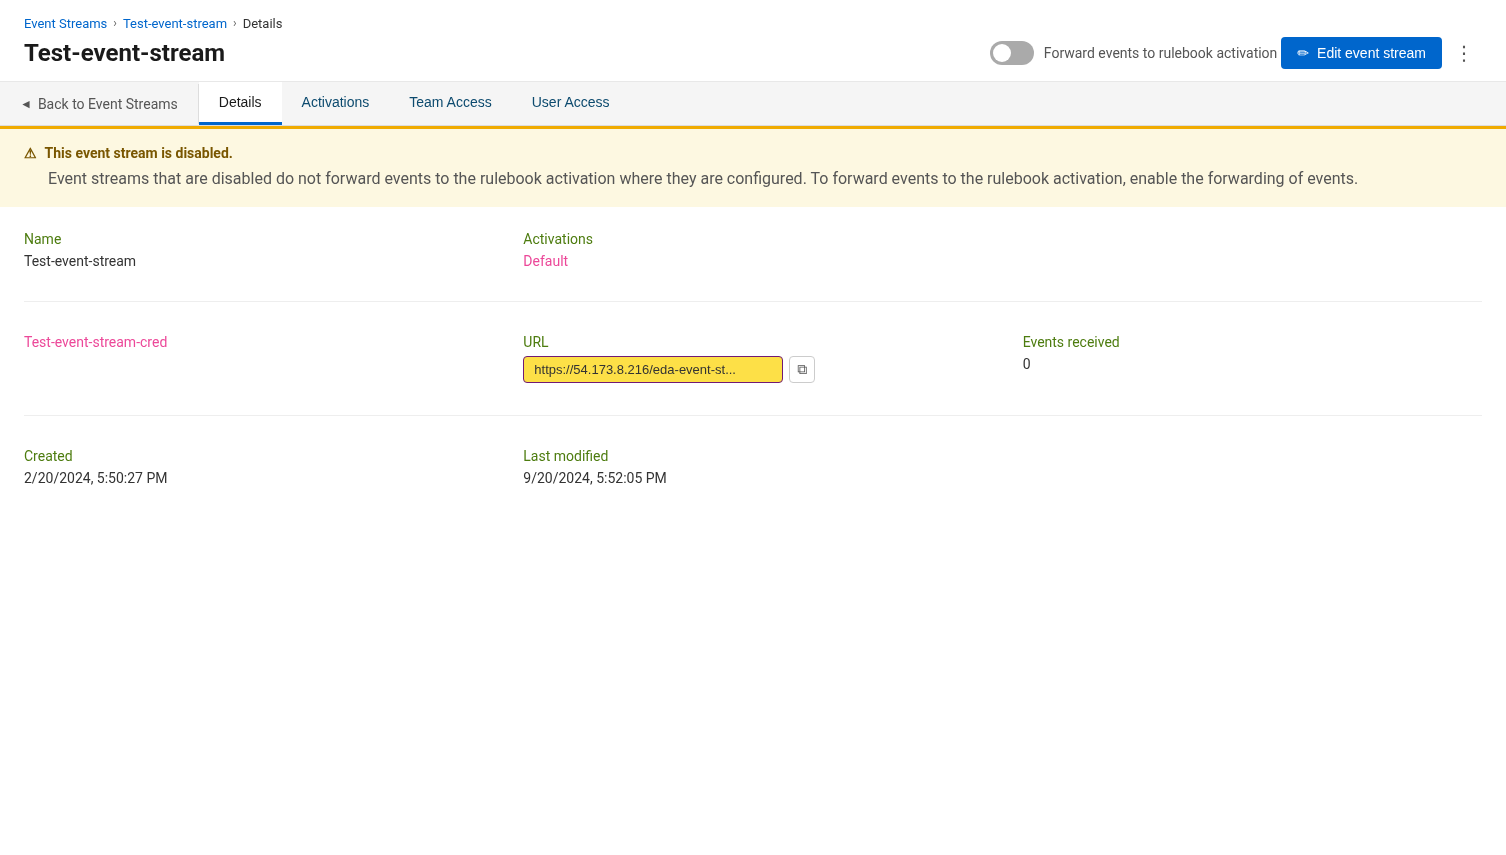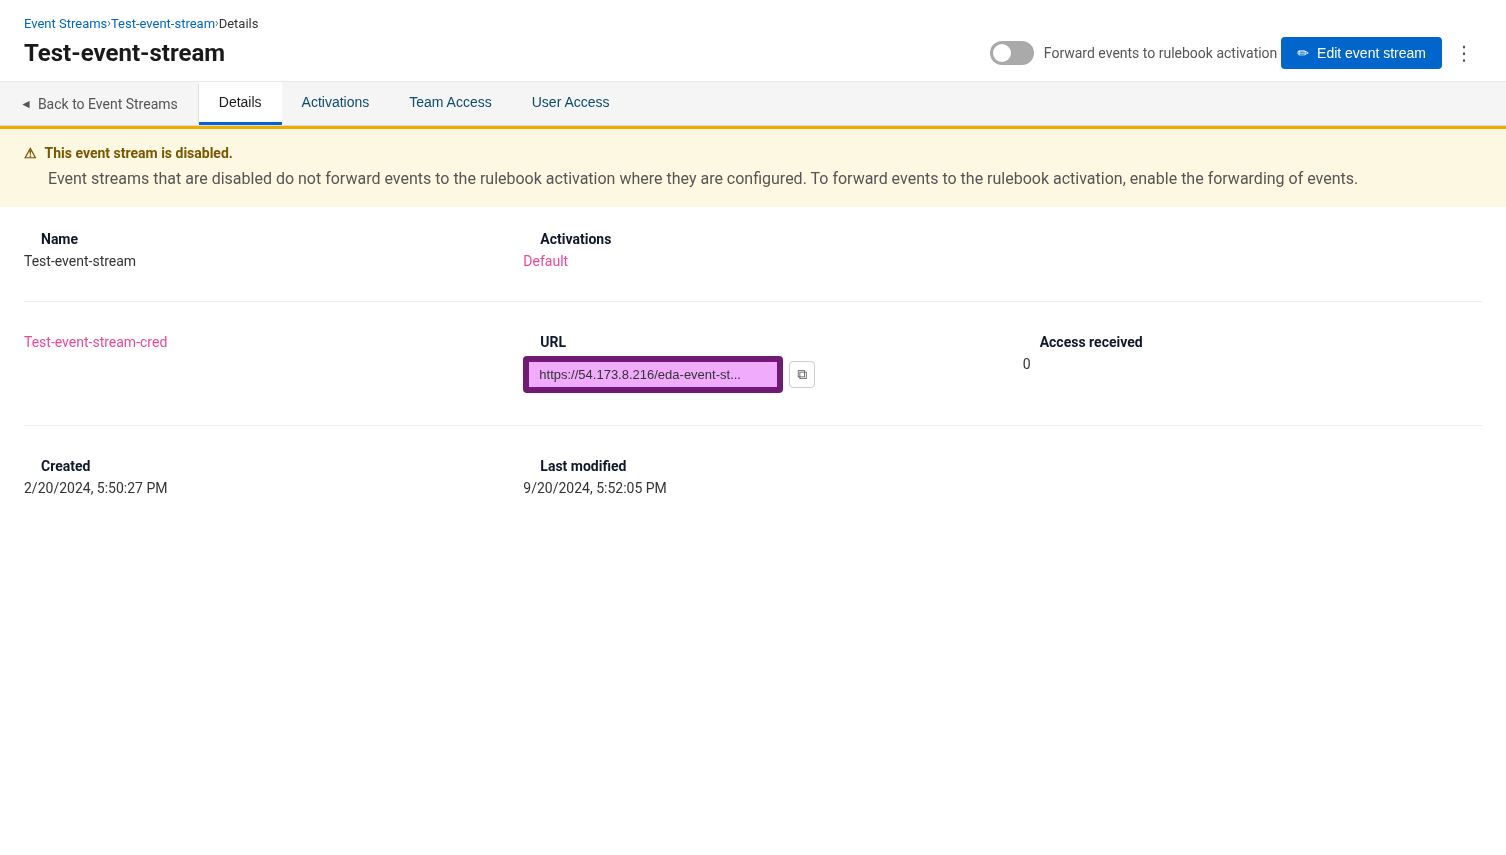--- a/index.html
+++ b/index.html
@@ -1,20 +1,20 @@
 <!DOCTYPE html>
 <html><head>
   <meta charset="utf-8">
   <style>
     * { box-sizing: border-box; margin: 0; padding: 0; }
     body { font-family: -apple-system, BlinkMacSystemFont, 'Segoe UI', Roboto, sans-serif; background: #fff; color: #1a1a1a; font-size: 14px; }
 
     
     .header { padding: 16px 24px 12px; border-bottom: 1px solid #e8e8e8; }
-    .breadcrumb { display: flex; align-items: flex-start; margin-bottom: 6px; font-size: 13px; }
+    .breadcrumb { display: flex; align-items: flex-start; gap: 6px; margin-bottom: 6px; font-size: 13px; }
     .breadcrumb-link { color: #0066cc; cursor: pointer; text-decoration: none; }
     .breadcrumb-sep { color: #666; font-size: 12px; }
     .breadcrumb-current { color: #333; }
     .header-row { display: flex; align-items: center; justify-content: space-between; }
     .page-title { font-size: 24px; font-weight: 700; color: #1a1a1a; }
     .header-actions { display: flex; align-items: center; gap: 4px; }
     .toggle-label { display: flex; align-items: center; gap: 10px; color: #555; font-size: 14px; }
     .toggle-switch { position: relative; width: 44px; height: 24px; }
     .toggle-switch input { opacity: 0; width: 0; height: 0; }
     .toggle-slider { position: absolute; cursor: pointer; top: 0; left: 0; right: 0; bottom: 0; background: #aaa; border-radius: 24px; transition: .3s; }
@@ -31,25 +31,25 @@
 
     
     .warning-banner { background: #fdf8e1; border-top: 3px solid #f0ab00; padding: 16px 24px; margin: 0; }
     .warning-title { display: flex; align-items: center; gap: 8px; font-weight: 700; color: #795600; margin-bottom: 6px; font-size: 14px; }
     .warning-text { color: #555; font-size: 16px; line-height: 1.5; padding-left: 24px; }
 
     
     .content { padding: 24px 24px; }
     .details-grid { display: grid; grid-template-columns: repeat(3, 1fr); gap: 28px 40px; }
     .detail-group { display: flex; flex-direction: column; gap: 6px; }
-    .detail-label { font-weight: 700; font-size: 14px; color: #0f172a; margin-left: 17px; }
+    .detail-label { font-weight: 400; font-size: 14px; color: #4d7c0f; }
     .detail-value { font-size: 14px; color: #333; }
     .detail-value.link { color: #ec4899; cursor: pointer; text-decoration: none; }
     .url-field { display: flex; align-items: center; gap: 6px; }
-    .url-input { border: 6px solid #701a75; border-radius: 4px; padding: 5px 10px; font-size: 13px; color: #333; background: #f0abfc; width: 260px; overflow: hidden; text-overflow: ellipsis; white-space: nowrap; }
+    .url-input { border: 1px solid #701a75; border-radius: 4px; padding: 5px 10px; font-size: 13px; color: #333; background: #fde047; width: 260px; overflow: hidden; text-overflow: ellipsis; white-space: nowrap; }
     .copy-btn { background: none; border: 1px solid #ccc; border-radius: 4px; padding: 4px 7px; cursor: pointer; color: #555; font-size: 14px; }
     .divider { grid-column: 1 / -1; border: none; border-top: 1px solid #eee; margin: 4px 0; }
   </style>
 </head>
 <body>
 
 <div class="header">
   <div class="breadcrumb">
     <a class="breadcrumb-link">Event Streams</a>
     <span class="breadcrumb-sep">›</span>
@@ -117,21 +117,21 @@
     <div class="detail-group">
       <span class="detail-label">URL</span>
       <div class="url-field">
         <input class="url-input" type="text" readonly="" value="https://54.173.8.216/eda-event-st..." style="">
         <button class="copy-btn">
           <span>⧉</span>
         </button>
       </div>
     </div>
     <div class="detail-group">
-      <span class="detail-label">Access received</span>
+      <span class="detail-label">Events received</span>
       <span class="detail-value">0</span>
     </div>
 
     <hr class="divider">
 
     <div class="detail-group">
       <span class="detail-label">Created</span>
       <span class="detail-value">2/20/2024, 5:50:27 PM</span>
     </div>
     <div class="detail-group">

